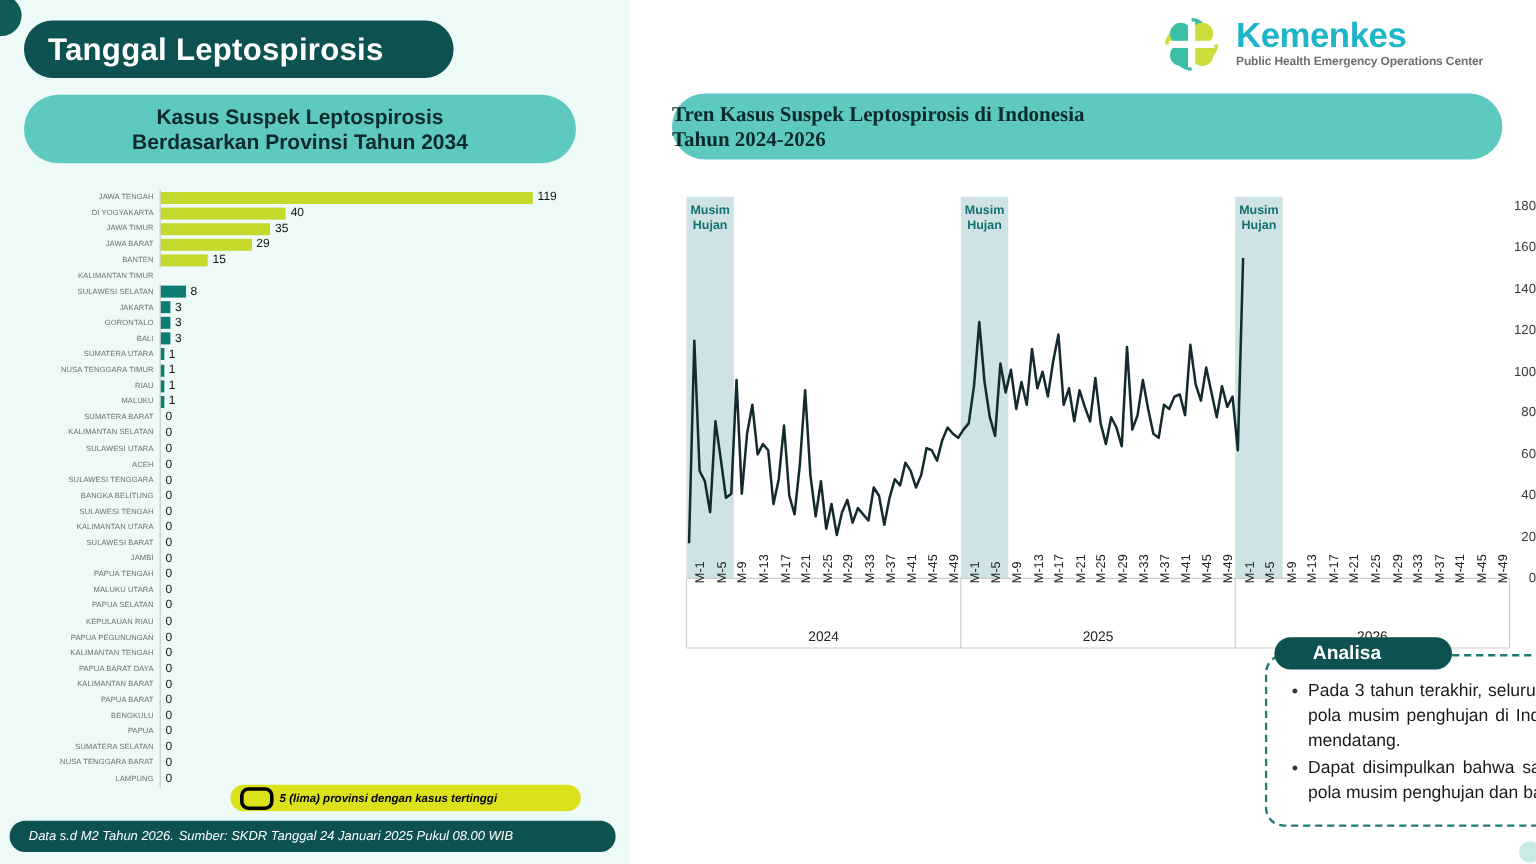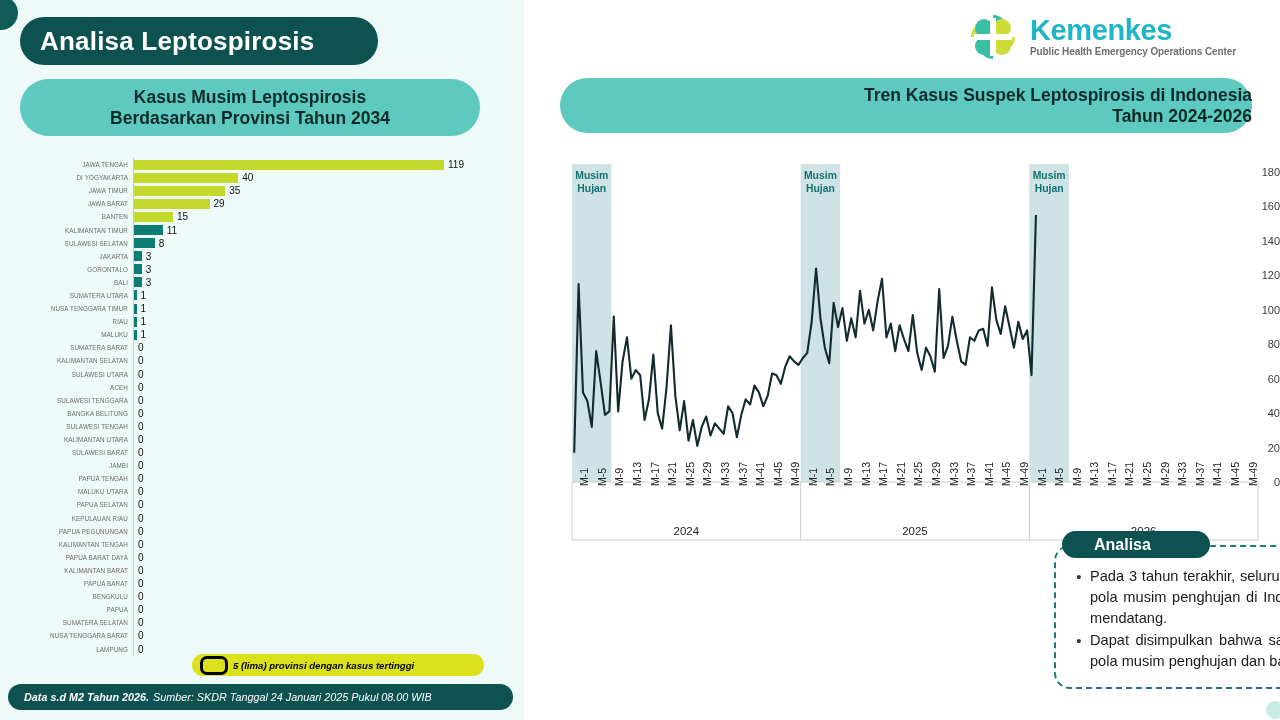--- a/index.html
+++ b/index.html
@@ -62,21 +62,21 @@
     width:22px;height:13px;border:3px solid #000;border-radius:7px;margin-left:8px;
   }
   #legend-pill .ltxt{
     font-size:9.6px;font-style:italic;font-weight:bold;color:#000;margin-left:5px;
   }
   #footer-pill{
     position:absolute;left:8px;top:684px;width:505px;height:26px;
     background:#0d5150;border-radius:13px;display:flex;align-items:center;
   }
   #footer-pill .f1{
-    color:#fff;font-size:10.8px;font-weight:bold;font-style:italic;margin-left:16px;
+    color:#fff;font-size:10.8px;font-weight:normal;font-style:italic;margin-left:16px;
   }
   #footer-pill .f2{
     color:#fff;font-size:10.8px;font-style:italic;margin-left:4px;
   }
   
   #right-panel{
     position:absolute;left:524px;top:0;width:856px;height:720px;background:#fff;
   }
   #corner-dot-tr{
     position:absolute;right:-10px;top:-14px;width:30px;height:30px;
@@ -89,21 +89,21 @@
   #logo .txt-wrap{margin-left:8px;}
   #logo .brand{
     font-size:29px;font-weight:bold;color:#1fb5c9;line-height:30px;letter-spacing:-0.4px;
   }
   #logo .sub{
     font-size:10px;font-weight:bold;color:#6d6e71;line-height:14px;letter-spacing:-0.1px;
   }
   #line-title-pill{
     position:absolute;left:36px;top:78px;width:692px;height:55px;
     background:#5ec9bf;border-radius:28px;
-    display:flex;flex-direction:column;align-items:flex-end;justify-content:center;
+    display:flex;flex-direction:column;align-items:flex-start;justify-content:center;font-family:Liberation Serif, serif;
   }
   #line-title-pill .l{
     color:#0b2b2b;font-size:17.5px;font-weight:bold;line-height:21px;
   }
   #line-chart{position:absolute;left:6px;top:162px;width:750px;height:380px;}
   .ytick{
     position:absolute;right:0;font-size:11px;color:#3a3a3a;transform:translateY(-50%);
     text-align:right;
   }
   .season-label{
@@ -145,25 +145,25 @@
   }
 </style>
 </head>
 <body>
 
 <div id="left-panel">
 
   <div id="corner-dot-tl"></div>
 
   <div id="slide-title-pill">
-    <div class="txt">Analisa Leptospirosis</div>
+    <div class="txt">Tanggal Leptospirosis</div>
   </div>
 
   <div id="bar-title-pill">
-    <div class="l">Kasus Musim Leptospirosis</div>
+    <div class="l">Kasus Suspek Leptospirosis</div>
     <div class="l">Berdasarkan Provinsi Tahun 2034</div>
   </div>
 
   <div id="bar-chart">
       <div class="bar-row">
         <div class="bar-label">JAWA TENGAH</div>
         <div class="bar-track">
           <div class="bar-fill" style="width: 310px; background: rgb(197, 217, 45);"></div>
           <div class="bar-value">119</div>
         </div>
@@ -191,24 +191,20 @@
       </div>
       <div class="bar-row">
         <div class="bar-label">BANTEN</div>
         <div class="bar-track">
           <div class="bar-fill" style="width: 39.0756px; background: rgb(197, 217, 45);"></div>
           <div class="bar-value">15</div>
         </div>
       </div>
       <div class="bar-row">
         <div class="bar-label">KALIMANTAN TIMUR</div>
-        <div class="bar-track">
-          <div class="bar-fill" style="width: 28.6555px; background: rgb(13, 125, 116);"></div>
-          <div class="bar-value">11</div>
-        </div>
       </div>
       <div class="bar-row">
         <div class="bar-label">SULAWESI SELATAN</div>
         <div class="bar-track">
           <div class="bar-fill" style="width: 20.8403px; background: rgb(13, 125, 116);"></div>
           <div class="bar-value">8</div>
         </div>
       </div>
       <div class="bar-row">
         <div class="bar-label">JAKARTA</div>

